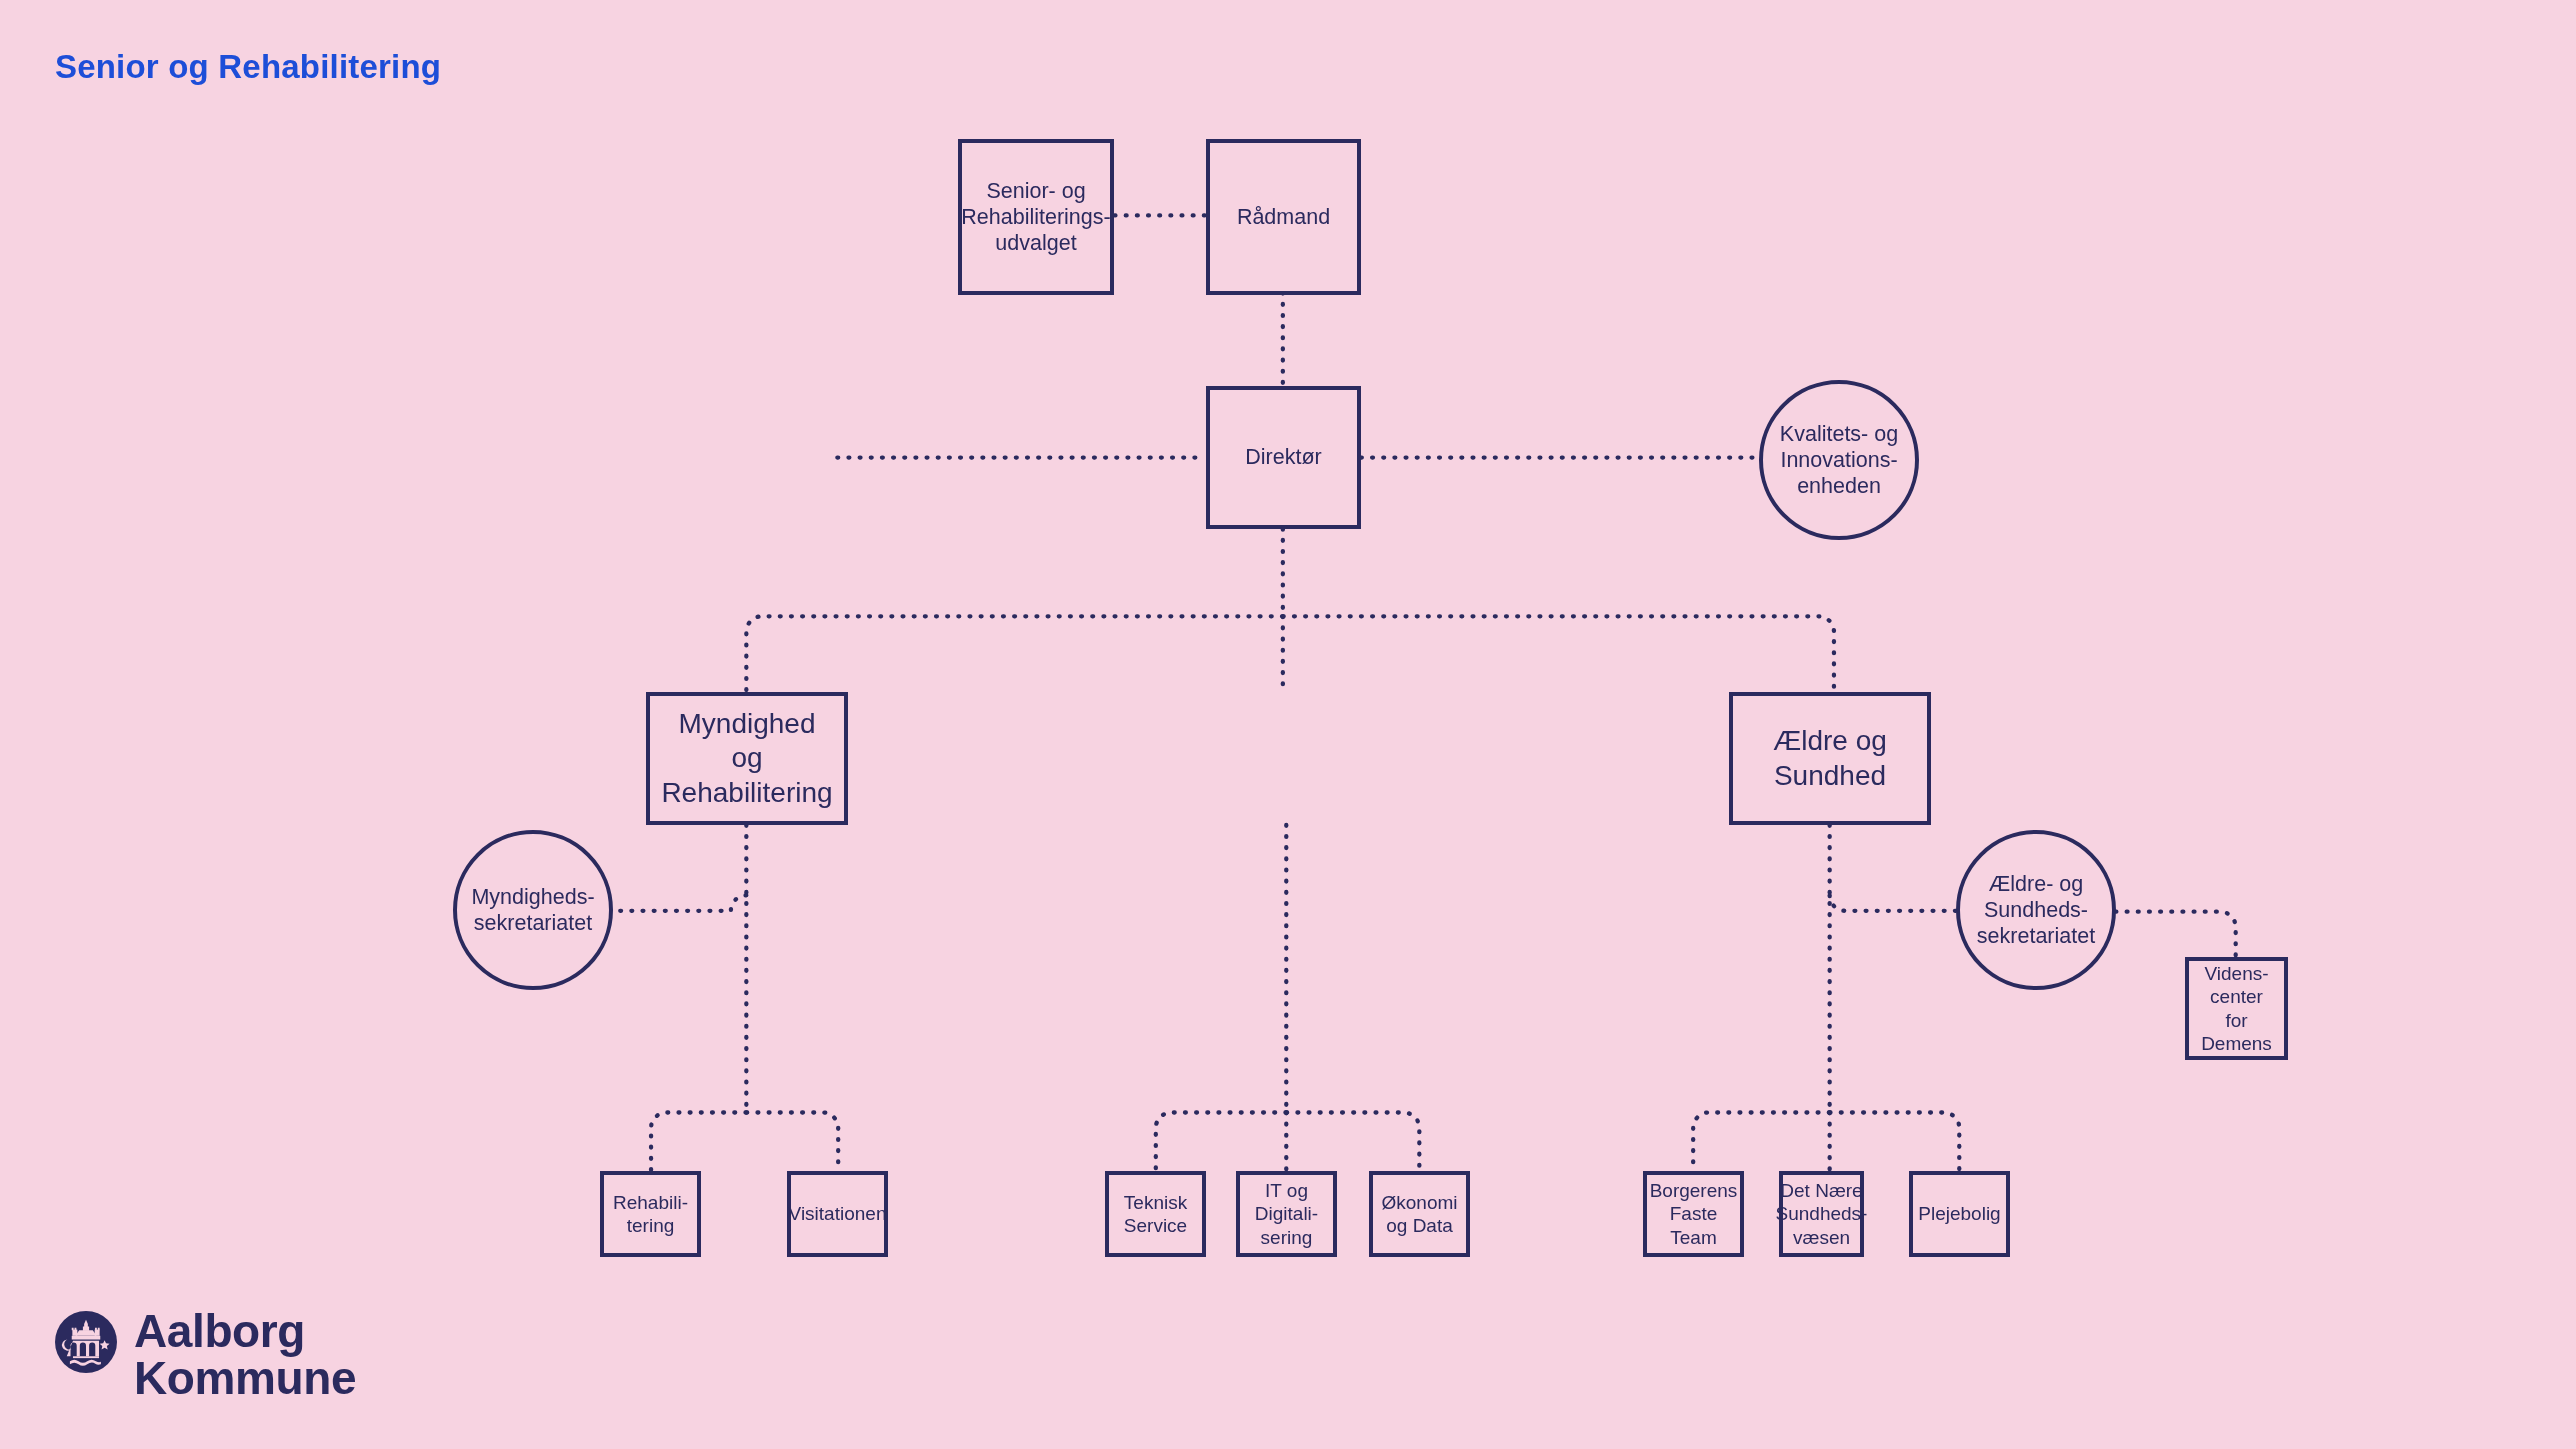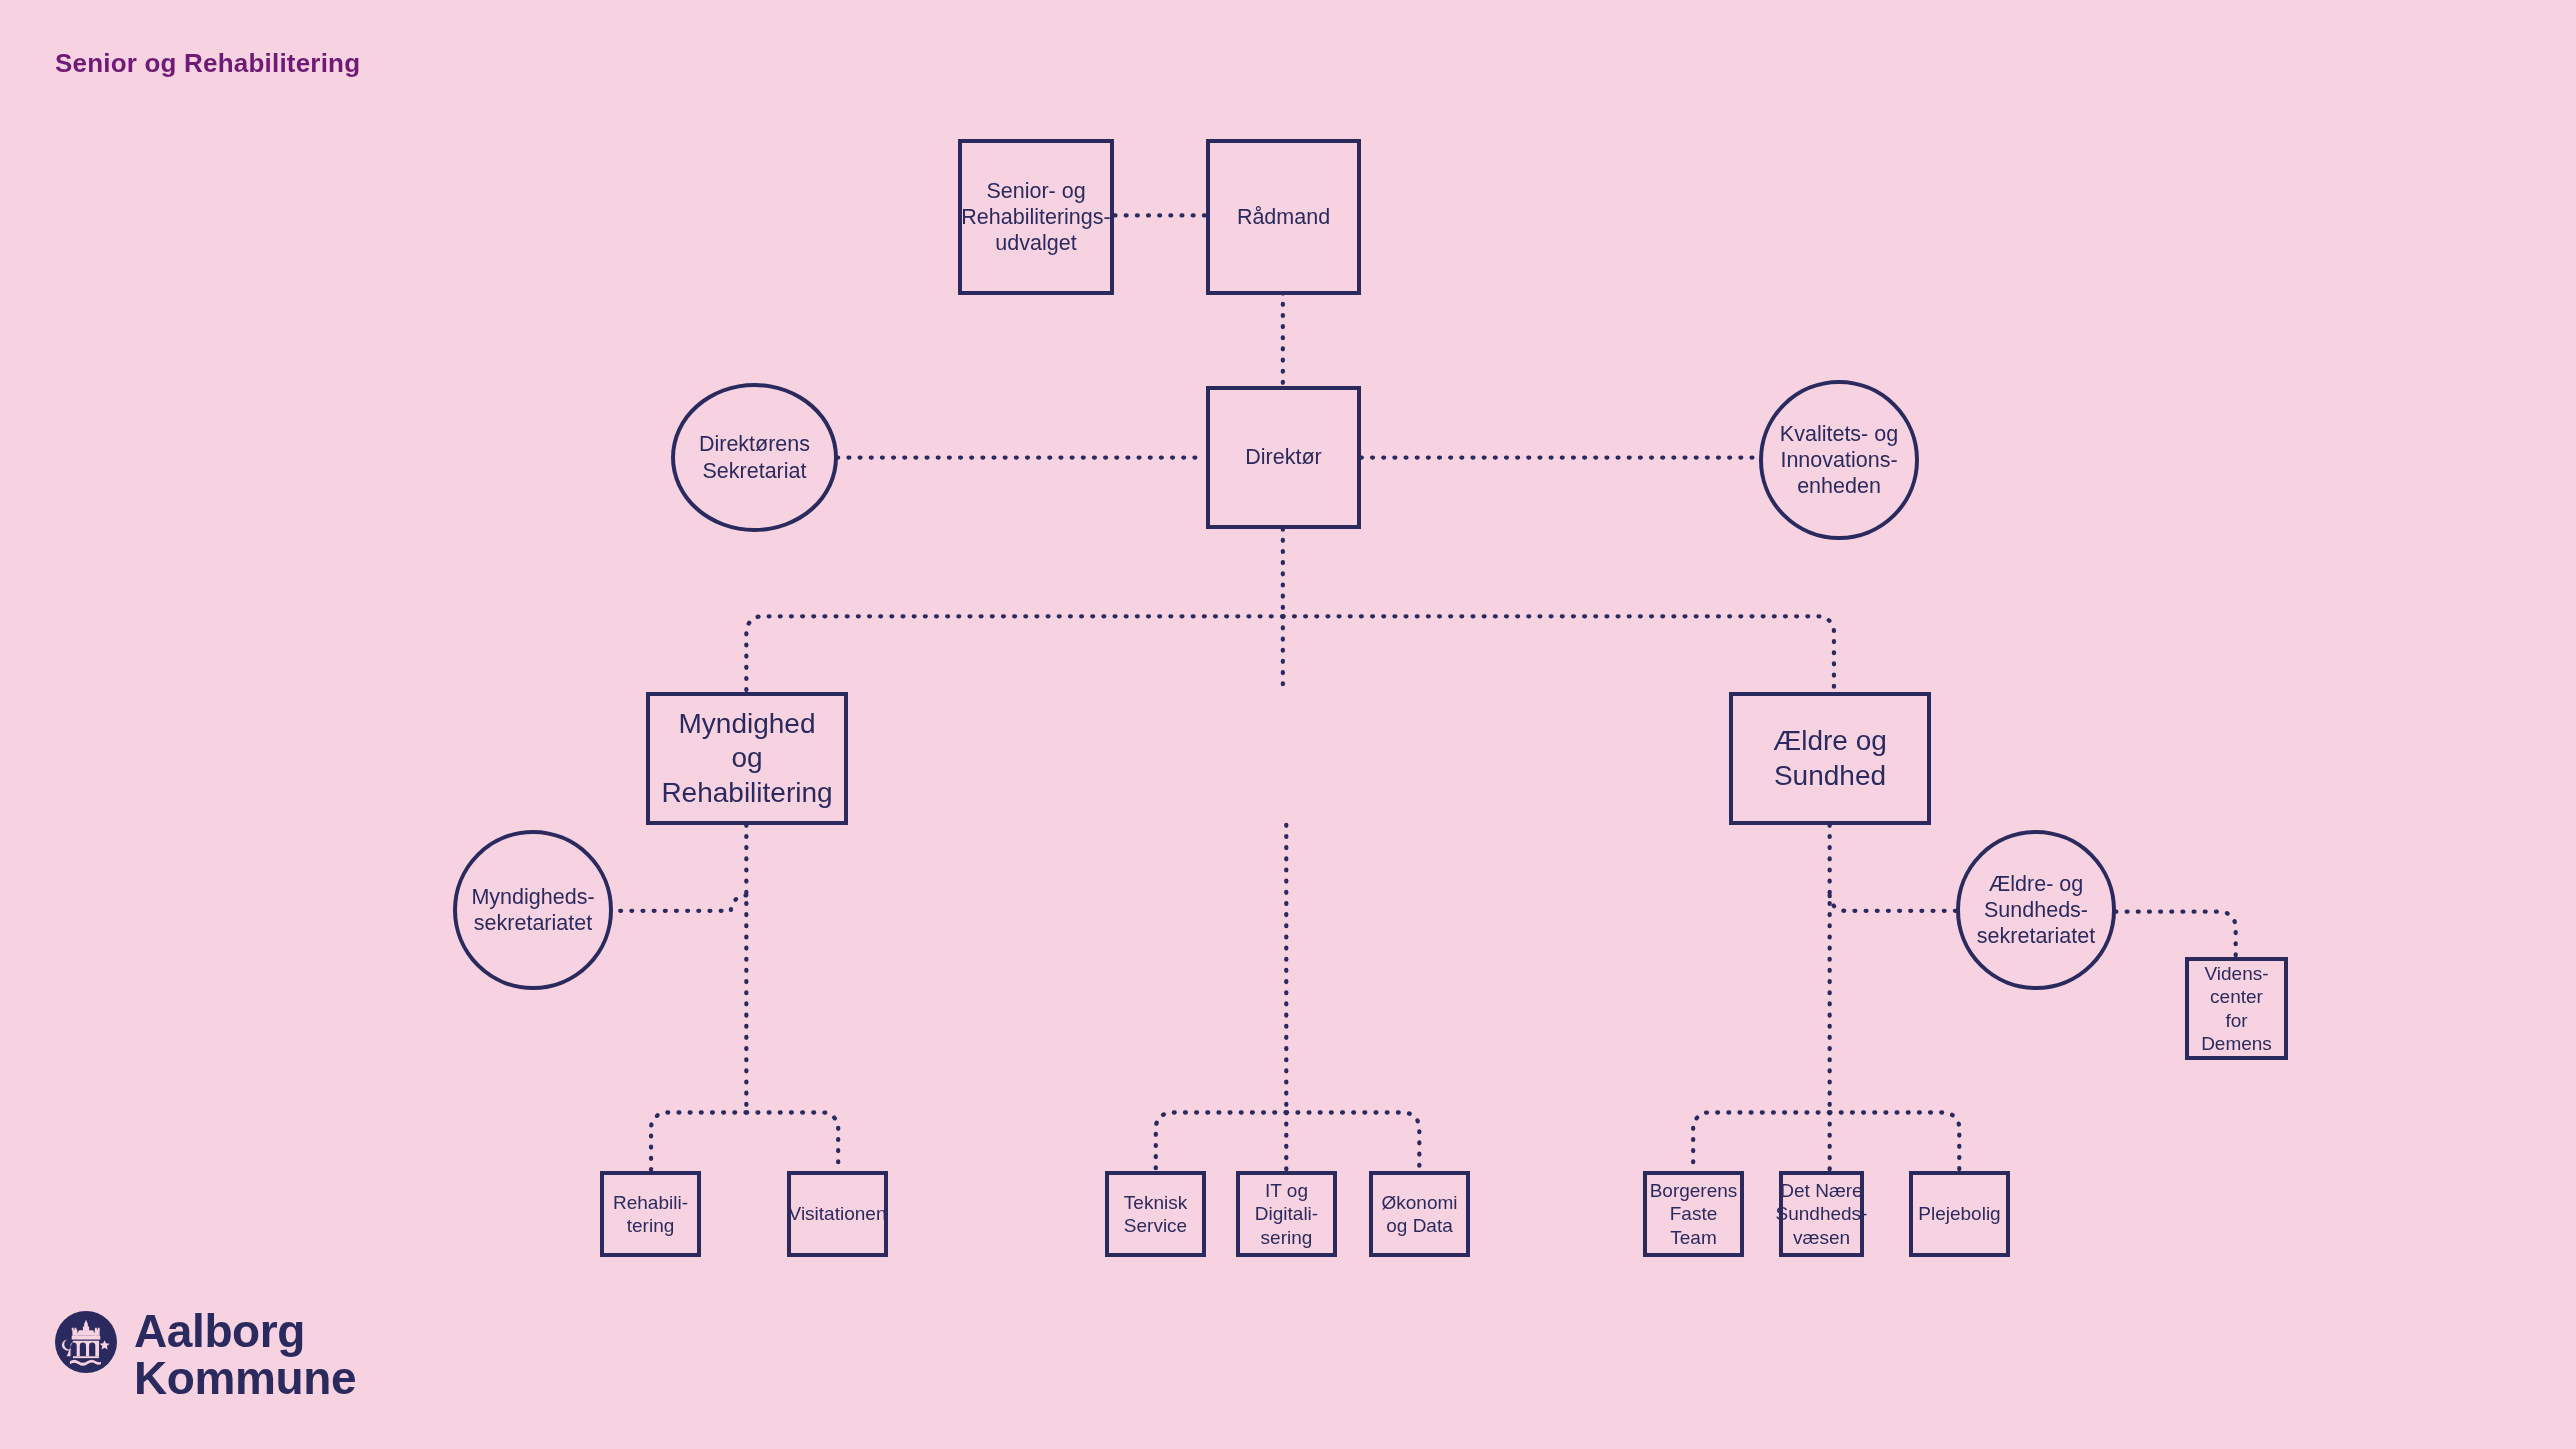--- a/index.html
+++ b/index.html
@@ -9,22 +9,22 @@
     font-family:"Liberation Sans", sans-serif;
     color:#2B2A5E;
     overflow:hidden;
     position:relative;
   }
   #chart-root{position:absolute;inset:0;}
   svg.connectors{position:absolute;left:0;top:0;width:2576px;height:1449px;pointer-events:none;}
 
   .page-title{
     position:absolute;left:55px;top:48px;
-    font-size:26px;font-weight:bold;letter-spacing:0.2px;
-    color:#701a75;white-space:nowrap;
+    font-size:33px;font-weight:bold;letter-spacing:0.2px;
+    color:#1d4ed8;white-space:nowrap;
   }
 
   .node{
     position:absolute;
     box-sizing:border-box;
     display:flex;align-items:center;justify-content:center;
     text-align:center;
     color:#2B2A5E;
     line-height:1.22;
     white-space:pre-line;
@@ -112,24 +112,20 @@
   <div class="node box t-top" style="left:958px;top:139px;width:156px;height:156px;">
     <span class="label">Senior- og
 Rehabiliterings-
 udvalget</span>
   </div>
 
   <div class="node box t-top" style="left:1206px;top:139px;width:155px;height:156px;">
     <span class="label">Rådmand</span>
   </div>
 
-  <div class="node circle t-circ" style="left:671px;top:383px;width:167px;height:149px;">
-    <span class="label">Direktørens
-Sekretariat</span>
-  </div>
 
   <div class="node box t-dir" style="left:1206px;top:386px;width:155px;height:143px;">
     <span class="label">Direktør</span>
   </div>
 
   <div class="node circle t-circ" style="left:1759px;top:380px;width:160px;height:160px;">
     <span class="label">Kvalitets- og
 Innovations-
 enheden</span>
   </div>

